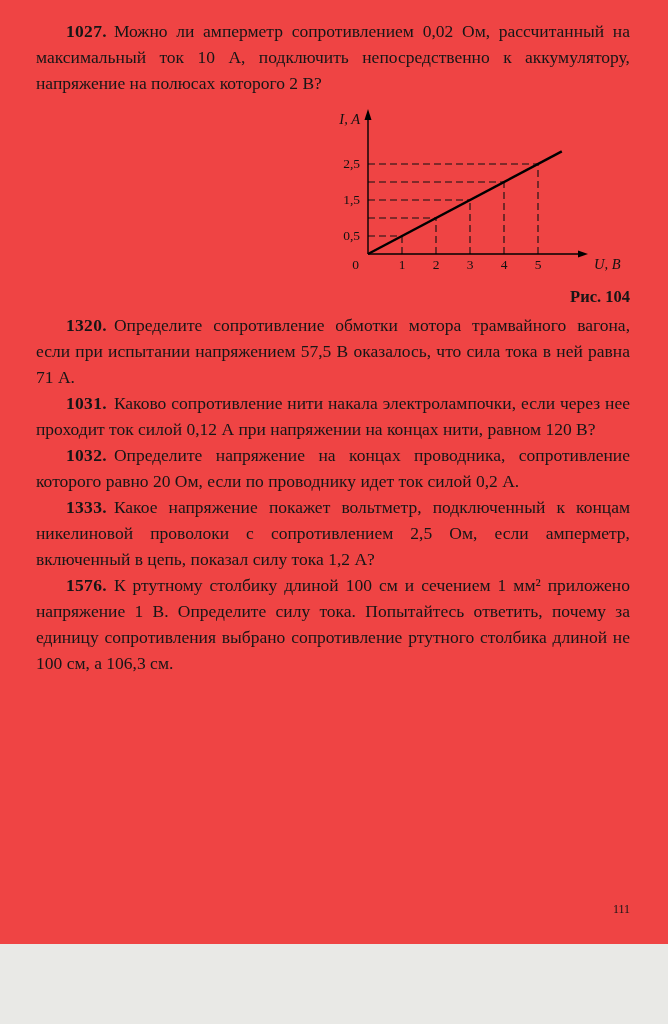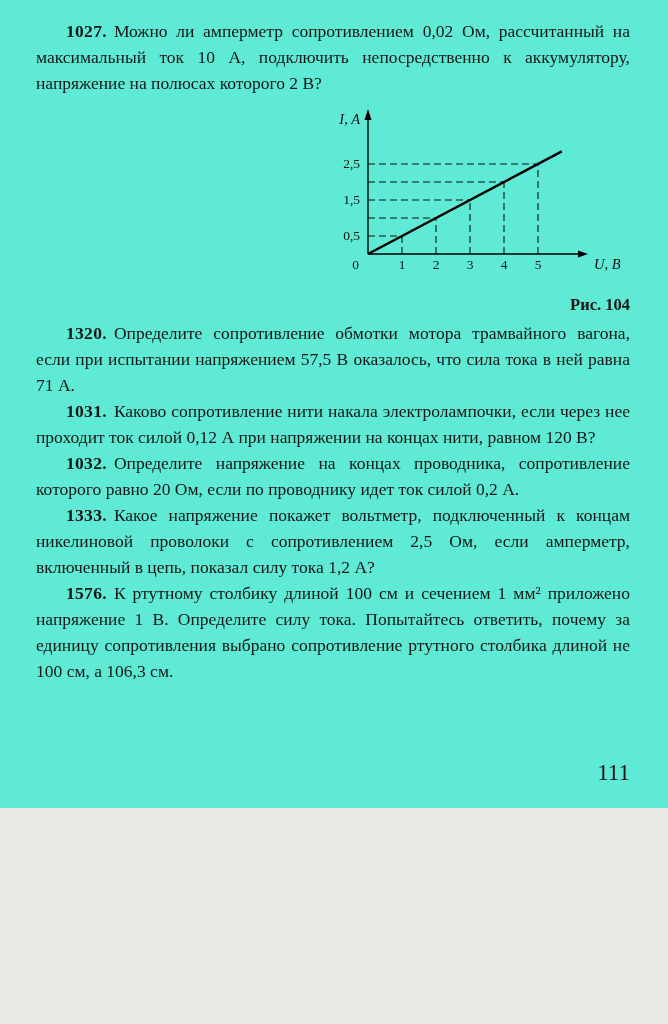--- a/index.html
+++ b/index.html
@@ -1,35 +1,35 @@
 <!DOCTYPE html>
 <html><head>
 <meta charset="utf-8">
 <style>
   html,body{margin:0;padding:0;background:#e9e9e6;}
   .page{
-    width:668px;height:808px;background:#5eead4;box-sizing:border-box;
+    width:668px;height:944px;background:#ef4444;box-sizing:border-box;
     padding:18px 38px 22px 36px;margin:0 auto;
     font-family:"Liberation Serif","DejaVu Serif",serif;
     font-size:17.5px;line-height:26px;color:#161616;
     display:flex;flex-direction:column;
   }
   .problem{margin:0;text-indent:30px;text-align:justify;}
   .pnum{font-weight:bold;margin-right:0.4em;letter-spacing:0.3px;}
   figure{margin:8px 0 4px;text-align:right;}
-  figcaption{font-weight:bold;font-size:16.5px;line-height:22px;margin-top:8px;}
+  figcaption{font-weight:bold;font-size:16.5px;line-height:22px;margin-top:0;}
   svg{overflow:visible;}
   svg text{font-family:"Liberation Serif","DejaVu Serif",serif;}
   .tick{font-size:13.5px;fill:#111;}
   .axlbl{font-size:14.5px;font-style:italic;fill:#111;}
   .dash{stroke:#111;stroke-width:1.1;stroke-dasharray:7 4;fill:none;}
   .main{stroke:#000;stroke-width:2.4;}
   .axis{stroke:#000;stroke-width:1.4;}
   svg polygon{fill:#000;}
-  .pagenum{margin-top:auto;text-align:right;font-size:23px;font-weight:normal;}
+  .pagenum{margin-top:auto;text-align:right;font-size:12px;font-weight:normal;}
 </style>
 </head>
 <body>
 
 <div class="page">
 
   <p class="problem"><b class="pnum">1027.</b><span>Можно ли амперметр сопротивлением 0,02 Ом, рассчитанный на максимальный ток 10 А, подключить непосредственно к аккумулятору, напряжение на полюсах которого 2 В?</span></p>
 
 
   <figure>

